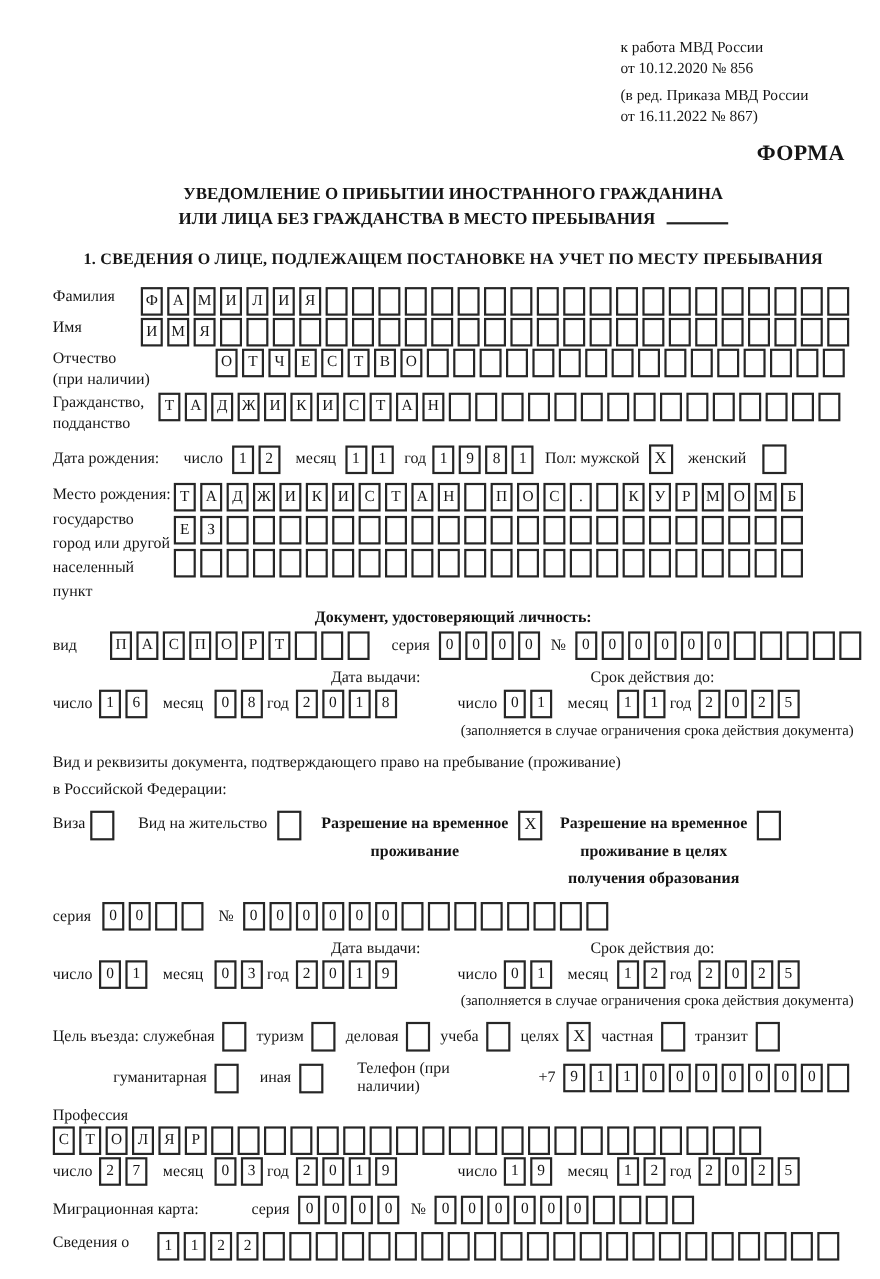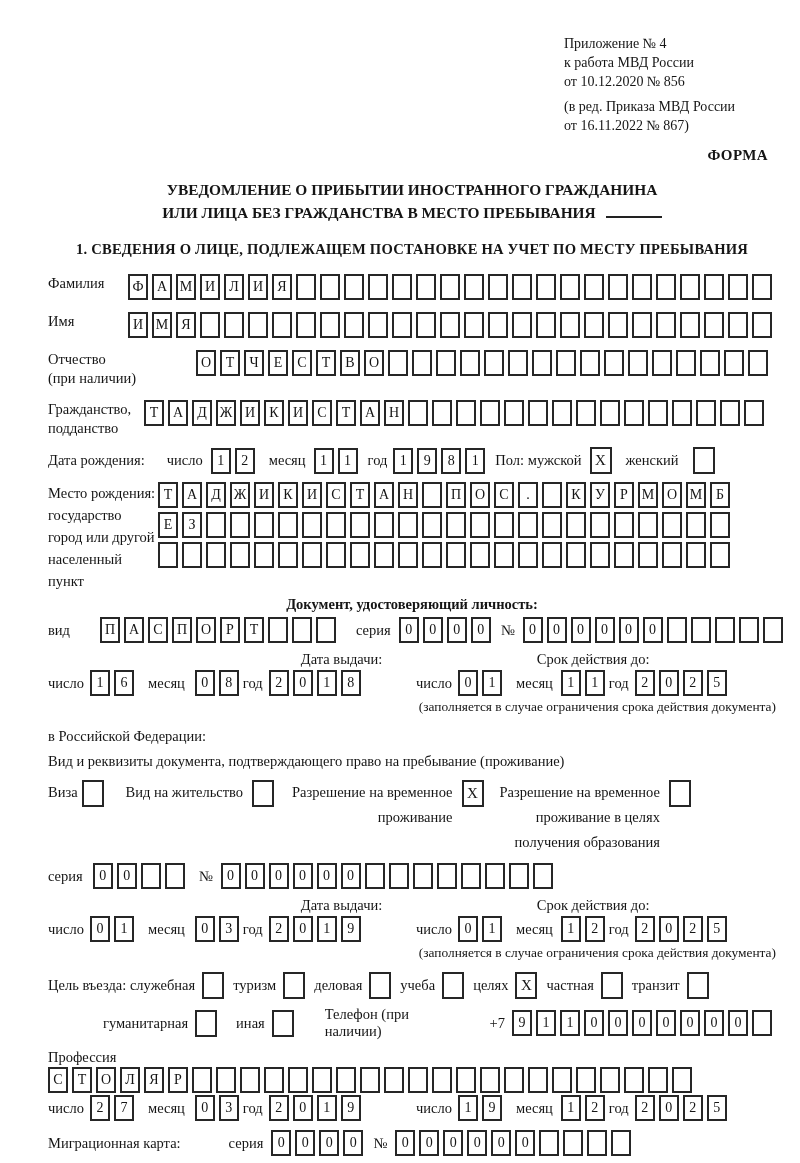--- a/index.html
+++ b/index.html
@@ -4,26 +4,26 @@
 <style>
   * { box-sizing: border-box; }
   html,body { margin:0; padding:0; background:#ffffff; }
   .page {
     width:800px; height:1163px; background:#fff; overflow:hidden;
     font-family:"Liberation Serif", serif; color:#151515;
     padding:34px 24px 0 48px; position:relative; font-size:14.5px;
   }
   .appendix { margin-left:516px; font-size:14px; line-height:19px; }
   .appendix .gap { height:6px; }
-  .form-label { text-align:right; padding-right:8px; font-weight:bold; font-size:15px; margin-top:12px; letter-spacing:.4px; }
+  .form-label { text-align:right; padding-right:8px; font-weight:bold; font-size:20px; margin-top:12px; letter-spacing:.4px; }
   .title { text-align:center; font-weight:bold; font-size:15.4px; line-height:23px; margin-top:14px; }
   .blank-line { display:inline-block; width:56px; border-bottom:2px solid #222; height:13px; margin-left:10px; }
   .sec-heading { font-weight:bold; font-size:14.6px; margin-top:17px; text-align:center; letter-spacing:.2px; white-space:nowrap; }
 
-  .frow { display:flex; align-items:flex-start; margin-top:12px; }
+  .frow { display:flex; align-items:flex-start; margin-top:2px; }
   .flabel { line-height:19px; flex-shrink:0; }
   .boxes { display:inline-flex; flex-shrink:0; }
   .cell {
     width:20px; height:26px; border:2px solid #262626; margin-right:4px;
     display:inline-flex; align-items:center; justify-content:center;
     font-size:14px; flex-shrink:0; background:#fff;
   }
   .chk {
     width:22px; height:27px; border:2px solid #262626;
     display:inline-flex; align-items:center; justify-content:center;
@@ -36,35 +36,34 @@
   .date-heads { display:flex; margin-top:8px; }
   .date-heads .l { width:340px; text-align:right; }
   .date-heads .r { width:372px; text-align:center; margin-left:28px; }
   .date-row { display:flex; margin-top:2px; align-items:center; }
   .date-row .half { width:340px; display:flex; align-items:center; }
   .date-row .half.r { width:auto; margin-left:28px; }
   .note { text-align:right; font-size:13.4px; margin-top:3px; }
   .res-title { margin-top:9px; line-height:25px; }
   .opt { display:flex; align-items:flex-start; }
   .opt .txt { margin-right:9px; line-height:25px; }
-  .opt .multi { text-align:right; line-height:25px; margin-right:9px; }
+  .opt .multi { text-align:center; line-height:25px; margin-right:9px;font-weight:bold; }
   .purpose-row { display:flex; align-items:center; margin-top:11px; }
   .purpose-row .txt { margin-right:7px; }
   .purpose-row .chk { margin-right:9px; }
   .legal { display:flex; margin-top:7px; }
   .legal .lcol { width:95px; line-height:21px; flex-shrink:0; }
   .legal .rows .mrow { margin-bottom:6px; }
 </style>
 </head>
 <body>
 
 <div class="page">
 
   <div class="appendix">
-    <div>Приложение № 4</div>
     <div>к работа МВД России</div>
     <div>от 10.12.2020 № 856</div>
     <div class="gap"></div>
     <div>(в ред. Приказа МВД России</div>
     <div>от 16.11.2022 № 867)</div>
   </div>
 
   <div class="form-label">ФОРМА</div>
 
   <div class="title">
@@ -401,22 +400,22 @@
           <span class="cell">2</span>
           <span class="cell">0</span>
           <span class="cell">2</span>
           <span class="cell">5</span>
         </span>
     </span>
   </div>
   <div class="note">(заполняется в случае ограничения срока действия документа)</div>
 
   <div class="res-title">
+    <div>Вид и реквизиты документа, подтверждающего право на пребывание (проживание)</div>
     <div>в Российской Федерации:</div>
-    <div>Вид и реквизиты документа, подтверждающего право на пребывание (проживание)</div>
   </div>
 
   <div class="frow" style="margin-top:6px;">
     <span class="opt">
       <span class="txt" style="margin-right:4px;">Виза</span>
       <span class="chk"></span>
     </span>
     <span class="opt" style="margin-left:22px;">
       <span class="txt">Вид на жительство</span>
       <span class="chk"></span>

